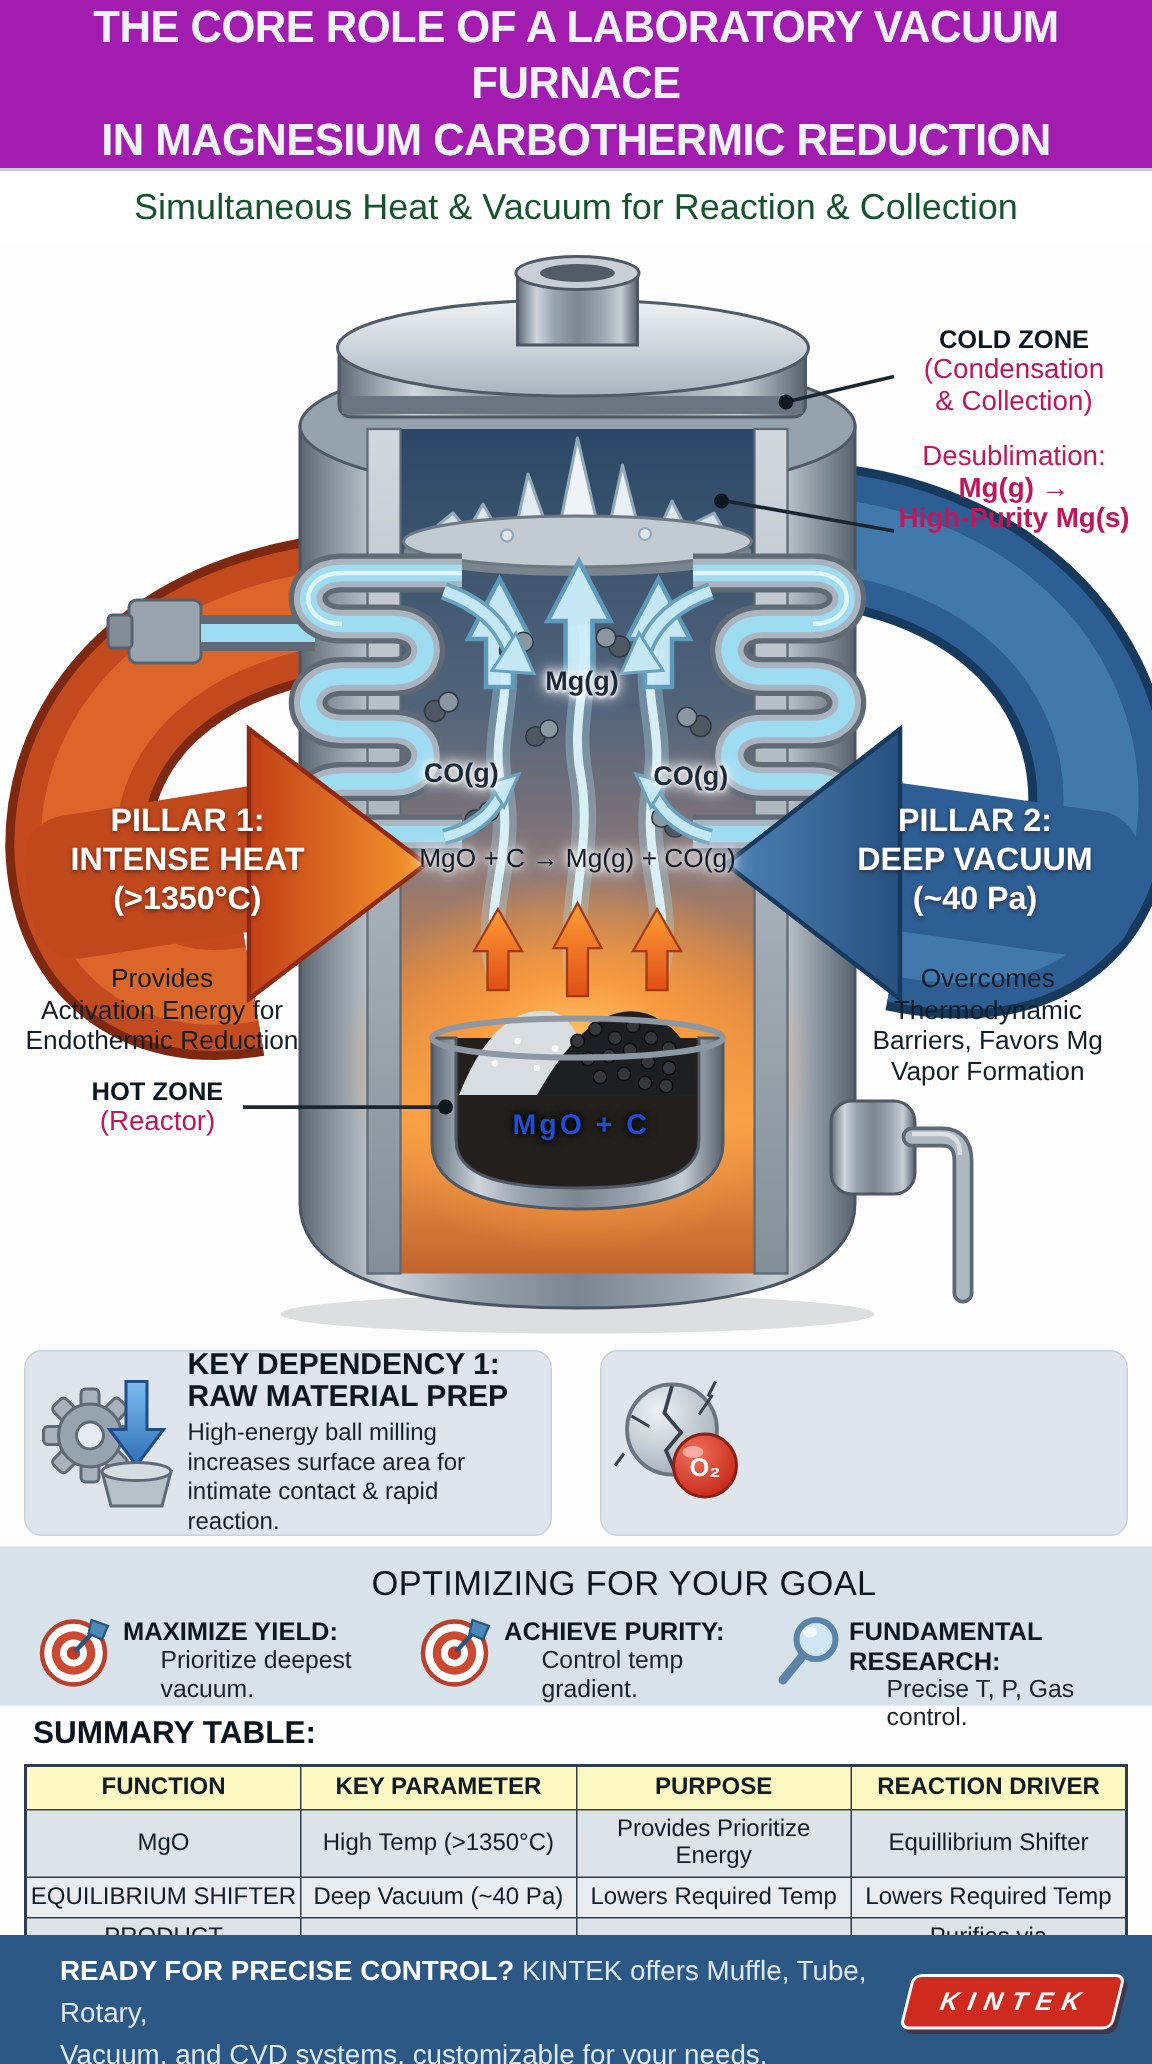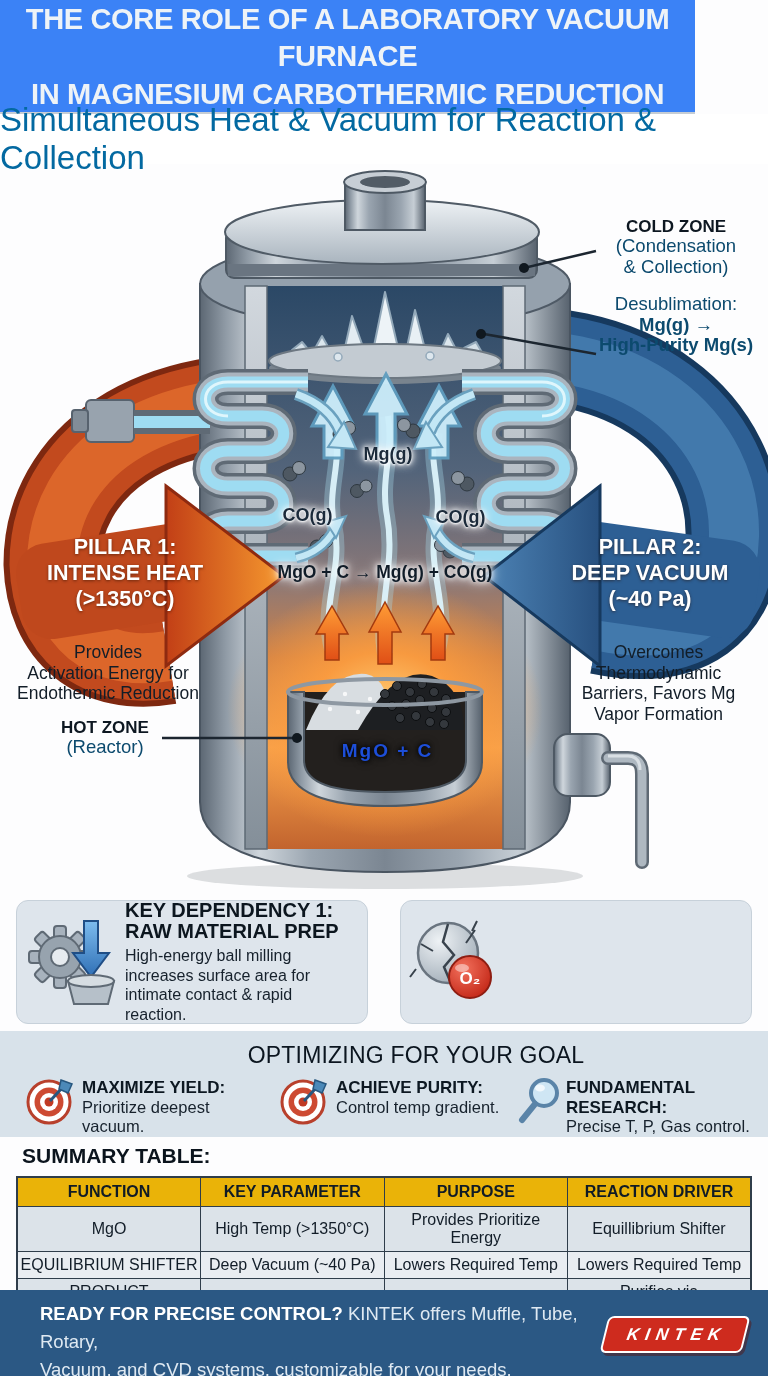--- a/index.html
+++ b/index.html
@@ -1,54 +1,54 @@
 <!DOCTYPE html>
 <html><head>
 <meta charset="utf-8">
 <style>
   html,body{margin:0;padding:0;background:#e9e9e9;}
   .page{position:relative;width:768px;height:1376px;background:#fdfdfe;overflow:hidden;
         font-family:"Liberation Sans",sans-serif;color:#15202b;margin:0 auto;}
   .abs{position:absolute;}
   .prel{white-space:pre-line;}
   
-  .masthead{left:0;top:0;width:695px;height:112px;background:#3b82f6;display:flex;align-items:center;justify-content:center;border-bottom:2px solid #c6cdd4;}
+  .masthead{left:0;top:0;width:768px;height:112px;background:#a21caf;display:flex;align-items:center;justify-content:center;border-bottom:2px solid #c6cdd4;}
   .masthead h1{margin:0;color:#eef3f7;font-size:30px;font-weight:800;letter-spacing:-.4px;text-align:center;line-height:1.25;transform:scaleX(.97);}
   .subtitle{left:0;top:114px;width:768px;height:50px;display:flex;align-items:center;justify-content:center;background:#fff;}
-  .subtitle div{font-size:33px;font-weight:500;color:#0369a1;}
+  .subtitle div{font-size:24px;font-weight:500;color:#14532d;}
   
   .lbl-title{font-weight:800;color:#0d1721;font-size:17px;line-height:1.05;}
-  .lbl-sub{font-size:18.5px;color:#0c4a6e;line-height:1.12;}
+  .lbl-sub{font-size:18.5px;color:#be185d;line-height:1.12;}
   .callout{text-align:center;}
   .pillar-label{font-weight:800;color:#fff;font-size:21.5px;line-height:1.22;text-align:center;
      text-shadow:0 1px 3px rgba(40,15,0,.55);}
   .pillar-note{font-size:17.5px;color:#121d28;line-height:1.18;text-align:center;}
   .gas{font-weight:800;color:#1b2a3a;text-align:center;font-size:18px;
      text-shadow:0 0 5px #fff,0 0 9px #fff,0 0 12px #fff,0 1px 2px #fff;}
-  .equation{font-weight:700;color:#101c28;text-align:center;font-size:17.5px;
+  .equation{font-weight:400;color:#101c28;text-align:center;font-size:17.5px;
      text-shadow:0 0 5px #fff,0 0 9px #fff,0 0 14px #fff;}
   .charge{font-weight:800;color:#1d4ed8;text-align:center;font-size:19px;letter-spacing:2px;
      text-shadow:0 0 4px #000,0 0 8px #000;}
   
   .dep-box{width:352px;height:124px;background:#dee5ec;border:1px solid #c7d1da;border-radius:12px;
      display:flex;align-items:center;padding:0;box-sizing:border-box;}
   .dep-icon{flex:0 0 108px;display:flex;align-items:center;justify-content:center;}
   .dep-text{flex:1;padding-right:10px;}
   .dep-title{font-weight:800;font-size:20px;line-height:1.08;color:#0c161f;}
   .dep-body{font-size:16px;line-height:1.22;color:#16212c;margin-top:3px;}
   
   .opt-panel{left:0;top:1031px;width:768px;height:106px;background:#d8e2ea;}
   .opt-title{left:0;top:1042px;width:768px;text-align:center;font-size:23px;font-weight:400;color:#0b151f;letter-spacing:.2px;margin-left:32px;}
   .opt-item-title{font-weight:800;font-size:17px;color:#0d1822;line-height:1.15;}
-  .opt-item-body{font-size:16.5px;color:#17222d;line-height:1.15;}
+  .opt-item-body{font-size:16.5px;color:#17222d;line-height:1.15;margin-left:25px;}
   
   .sum-title{left:22px;top:1144px;font-size:21px;font-weight:900;color:#0b141d;}
   table.summary{position:absolute;left:16px;top:1176px;width:736px;border-collapse:collapse;
      border:2px solid #2f3d4a;table-layout:fixed;}
-  table.summary th{background:#eab308;border:1.5px solid #2f3d4a;font-size:16px;font-weight:800;
+  table.summary th{background:#fef9c3;border:1.5px solid #2f3d4a;font-size:16px;font-weight:800;
      padding:5px 2px;color:#101b26;}
   table.summary td{border:1.5px solid #2f3d4a;font-size:16px;text-align:center;padding:4px 2px;color:#121d28;}
   tr.r0 td{background:#dce3e9;} tr.r1 td{background:#e9edf1;} tr.r2 td{background:#dce3e9;}
   td.boldcell{font-weight:400;}
   
   .footer{left:0;top:1290px;width:768px;height:86px;background:#2b5884;}
   .footer-text{left:40px;top:1300px;width:560px;color:#dfe9f2;font-size:18.5px;line-height:1.5;}
   .footer-text b{color:#fff;font-weight:800;}
   .kintek-logo{left:604px;top:1316px;width:138px;height:33px;background:#ce2b1e;border:2px solid #fff;
      border-radius:6px;transform:skewX(-14deg);box-shadow:3px 3px 0 rgba(90,15,8,.45);

